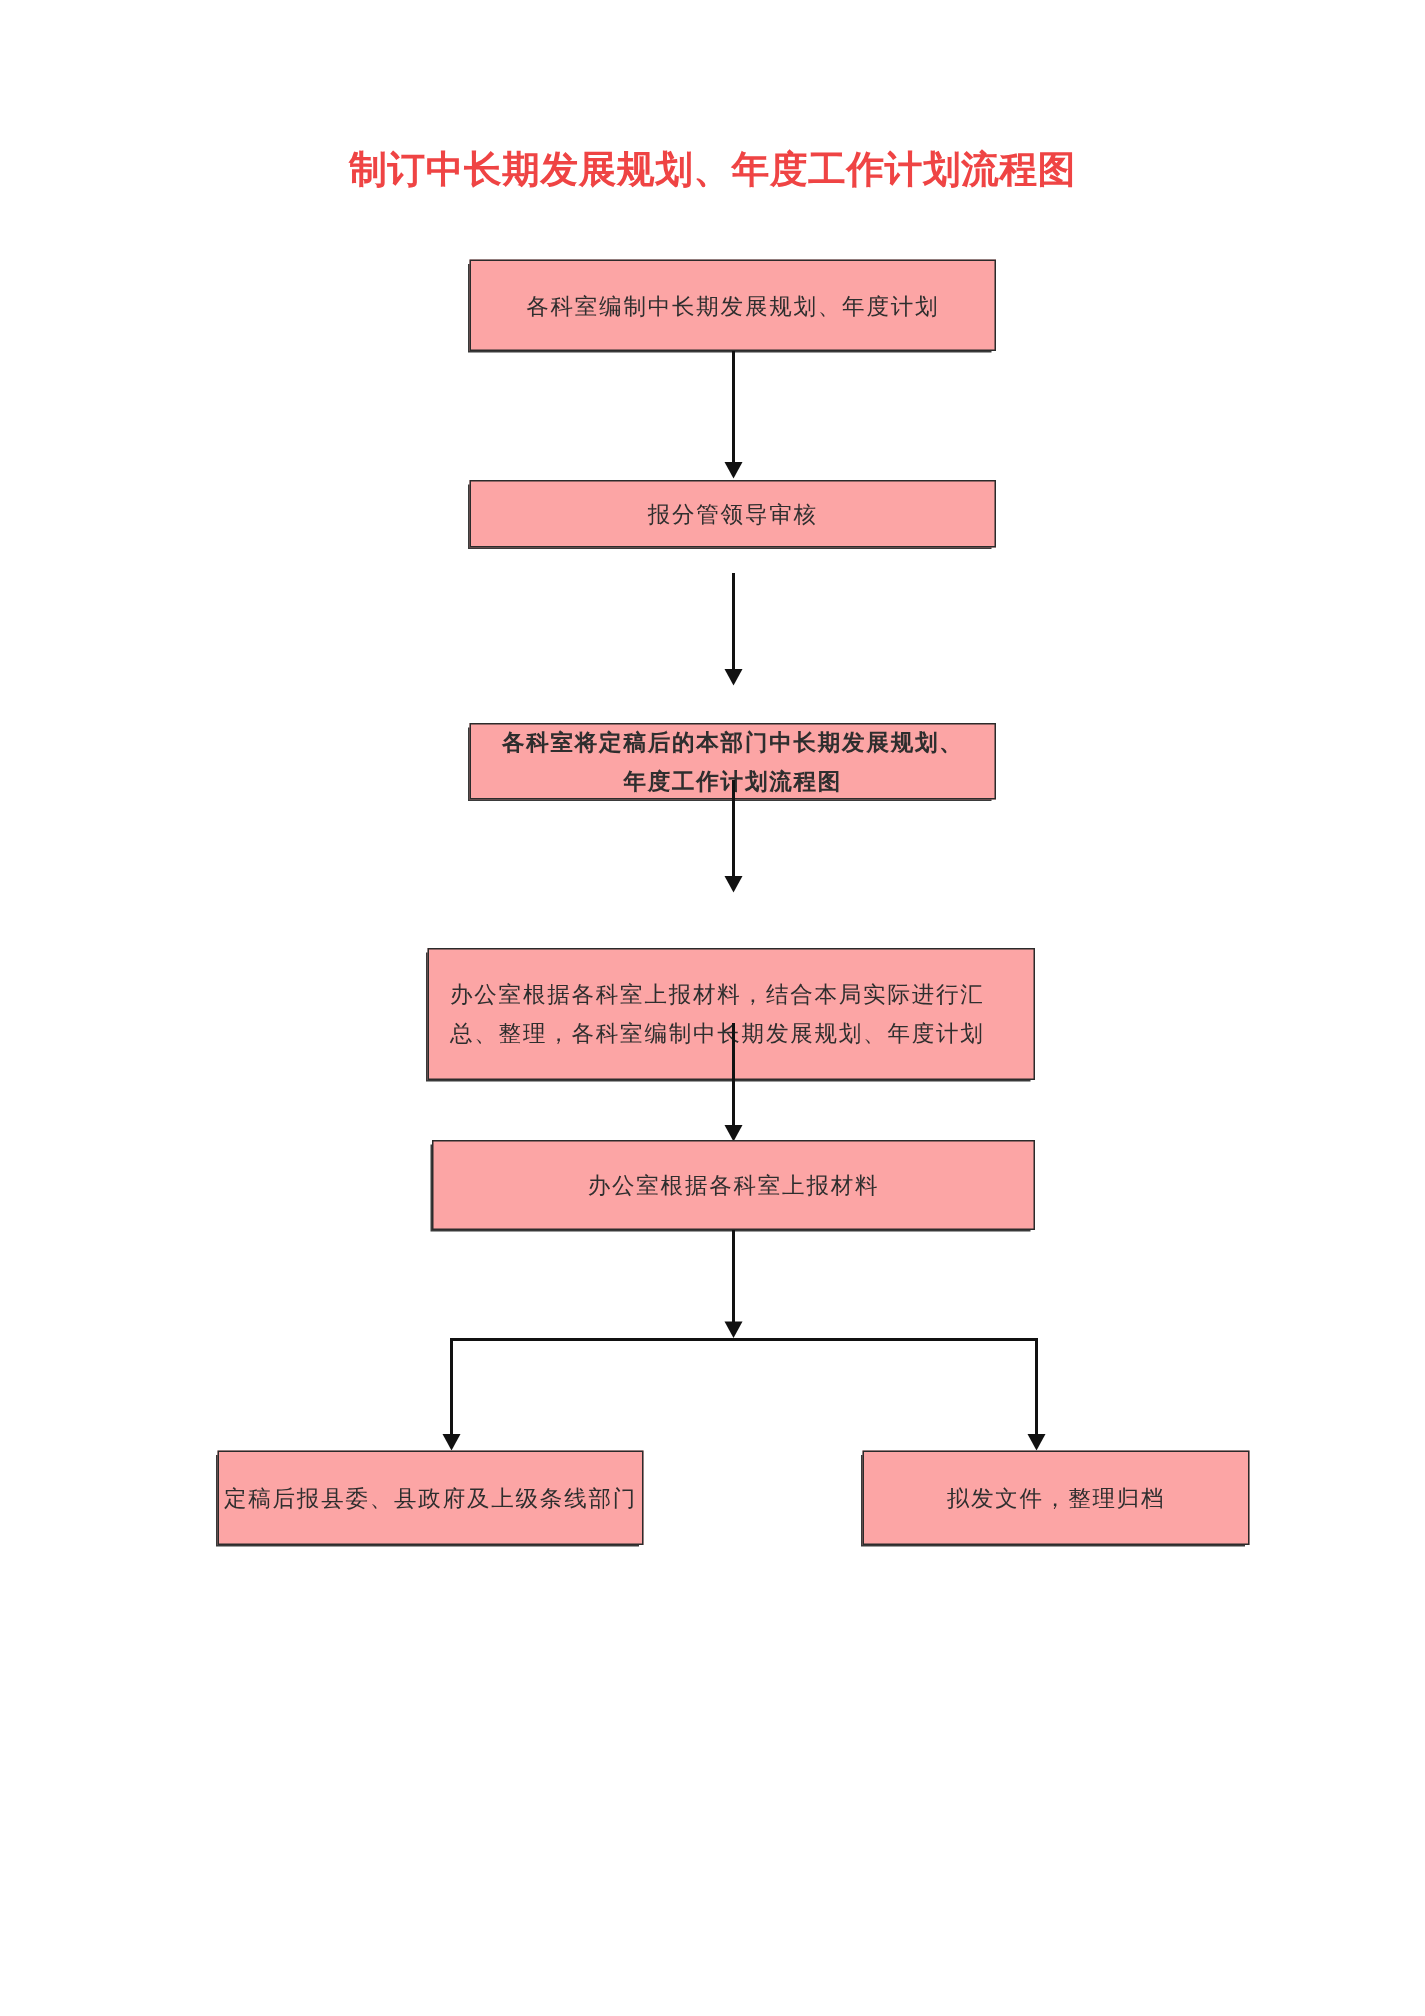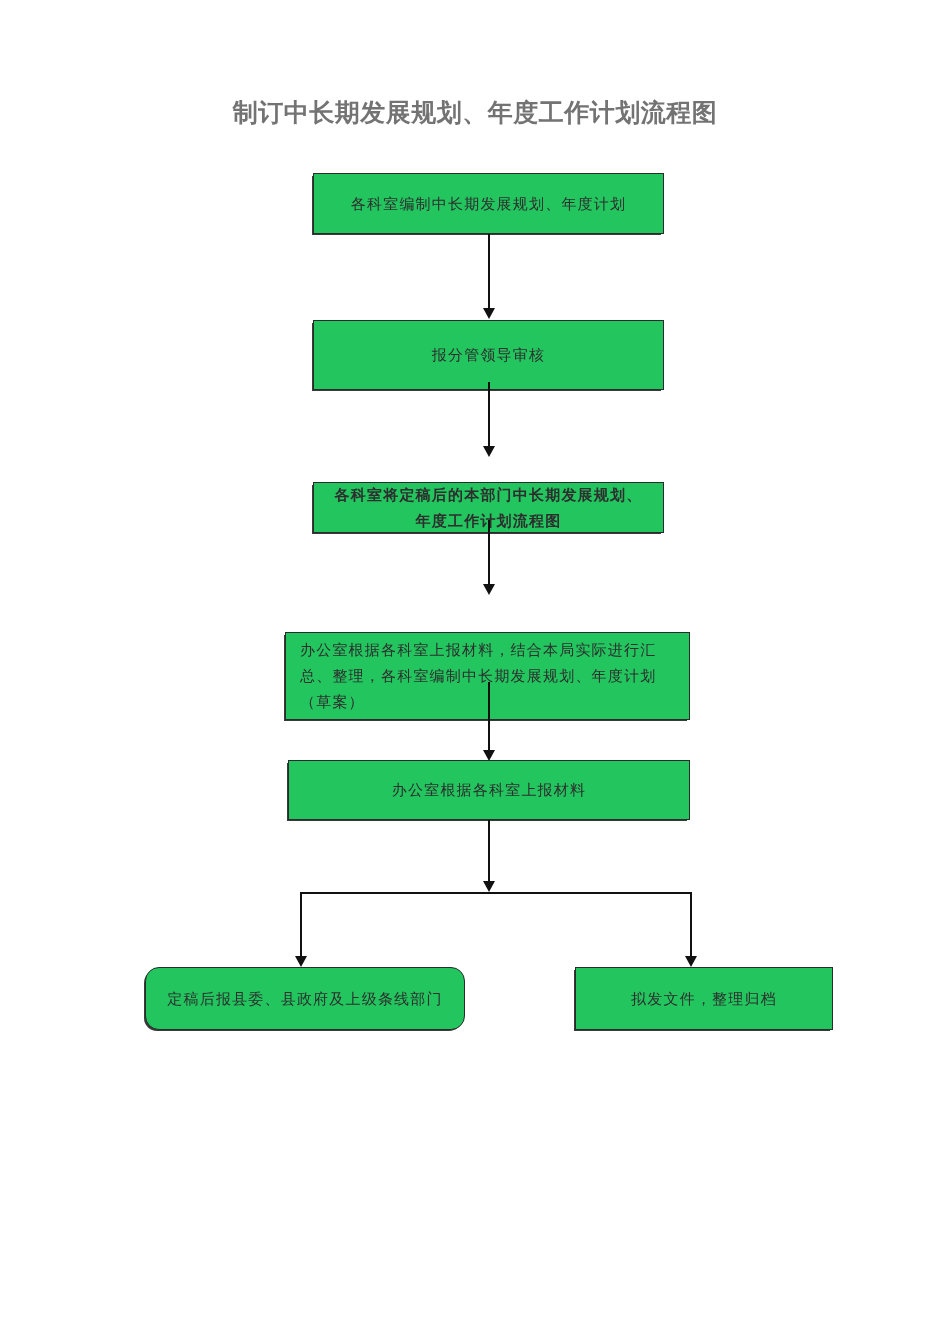--- a/index.html
+++ b/index.html
@@ -23,29 +23,29 @@
   #chart-title {
     position: absolute;
     left: 0;
     top: 96px;
     width: 950px;
     text-align: center;
     font-family: "DejaVu Sans", "Liberation Sans", sans-serif;
     font-size: 25px;
     font-weight: bold;
     letter-spacing: 0.5px;
-    color: #737373;
+    color: #ef4444;
     white-space: nowrap;
   }
 
   
   .node {
     position: absolute;
     box-sizing: border-box;
-    background: #22c55e;
+    background: #fca5a5;
     border: 1px solid #2b2b2b;
     box-shadow: -2px 2px 0 -1px #3a3a3a;
     color: #2e2e2e;
     font-family: "DejaVu Serif", "Liberation Serif", serif;
     font-size: 15px;
     line-height: 26px;
     letter-spacing: 1.2px;
     display: flex;
     flex-direction: column;
     justify-content: center;
@@ -91,60 +91,59 @@
 
   <div id="chart-title">制订中长期发展规划、年度工作计划流程图</div>
 
   <div class="node center" style="left:313px; top:173px; width:351px; height:61px;">
     <span class="line">各科室编制中长期发展规划、年度计划</span>
   </div>
 
   <div class="vline" style="left:488px; top:234px; height:76px;"></div>
   <div class="arrowhead" style="left:483px; top:308px;"></div>
 
-  <div class="node center" style="left:313px; top:320px; width:351px; height:70px;align-items:center;">
+  <div class="node center" style="left:313px; top:320px; width:351px; height:45px;align-items:center;">
     <span class="line">报分管领导审核</span>
   </div>
 
   <div class="vline" style="left:488px; top:382px; height:66px;"></div>
   <div class="arrowhead" style="left:483px; top:446px;"></div>
 
   <div class="node center" style="left:313px; top:482px; width:351px; height:51px;font-weight:bold;">
     <span class="line">各科室将定稿后的本部门中长期发展规划、</span>
     <span class="line">年度工作计划流程图</span>
   </div>
 
   <div class="vline" style="left:488px; top:520px; height:66px;"></div>
   <div class="arrowhead" style="left:483px; top:584px;"></div>
 
   <div class="node left" style="left:285px; top:594px; width:405px; height:88px;">
     <span class="line">办公室根据各科室上报材料，结合本局实际进行汇</span>
     <span class="line">总、整理，各科室编制中长期发展规划、年度计划</span>
-    <span class="line">（草案）</span>
   </div>
 
   <div class="vline" style="left:488px; top:682px; height:70px;"></div>
   <div class="arrowhead" style="left:483px; top:750px;"></div>
 
   <div class="node center" style="left:288px; top:760px; width:402px; height:60px;">
     <span class="line">办公室根据各科室上报材料</span>
   </div>
 
   <div class="vline" style="left:488px; top:820px; height:66px;"></div>
   <div class="arrowhead" style="left:483px; top:881px;"></div>
 
   <div class="hline" style="left:300px; top:892px; width:390px;"></div>
 
   <div class="vline" style="left:300px; top:892px; height:70px;"></div>
   <div class="arrowhead" style="left:295px; top:956px;"></div>
 
   <div class="vline" style="left:690px; top:892px; height:70px;"></div>
   <div class="arrowhead" style="left:685px; top:956px;"></div>
 
-  <div class="node center" style="left:145px; top:967px; width:320px; height:63px;border-radius:14px;">
+  <div class="node center" style="left:145px; top:967px; width:284px; height:63px;">
     <span class="line">定稿后报县委、县政府及上级条线部门</span>
   </div>
 
   <div class="node center" style="left:575px; top:967px; width:258px; height:63px;">
     <span class="line">拟发文件，整理归档</span>
   </div>
 
 </div>
 
 </body></html>

